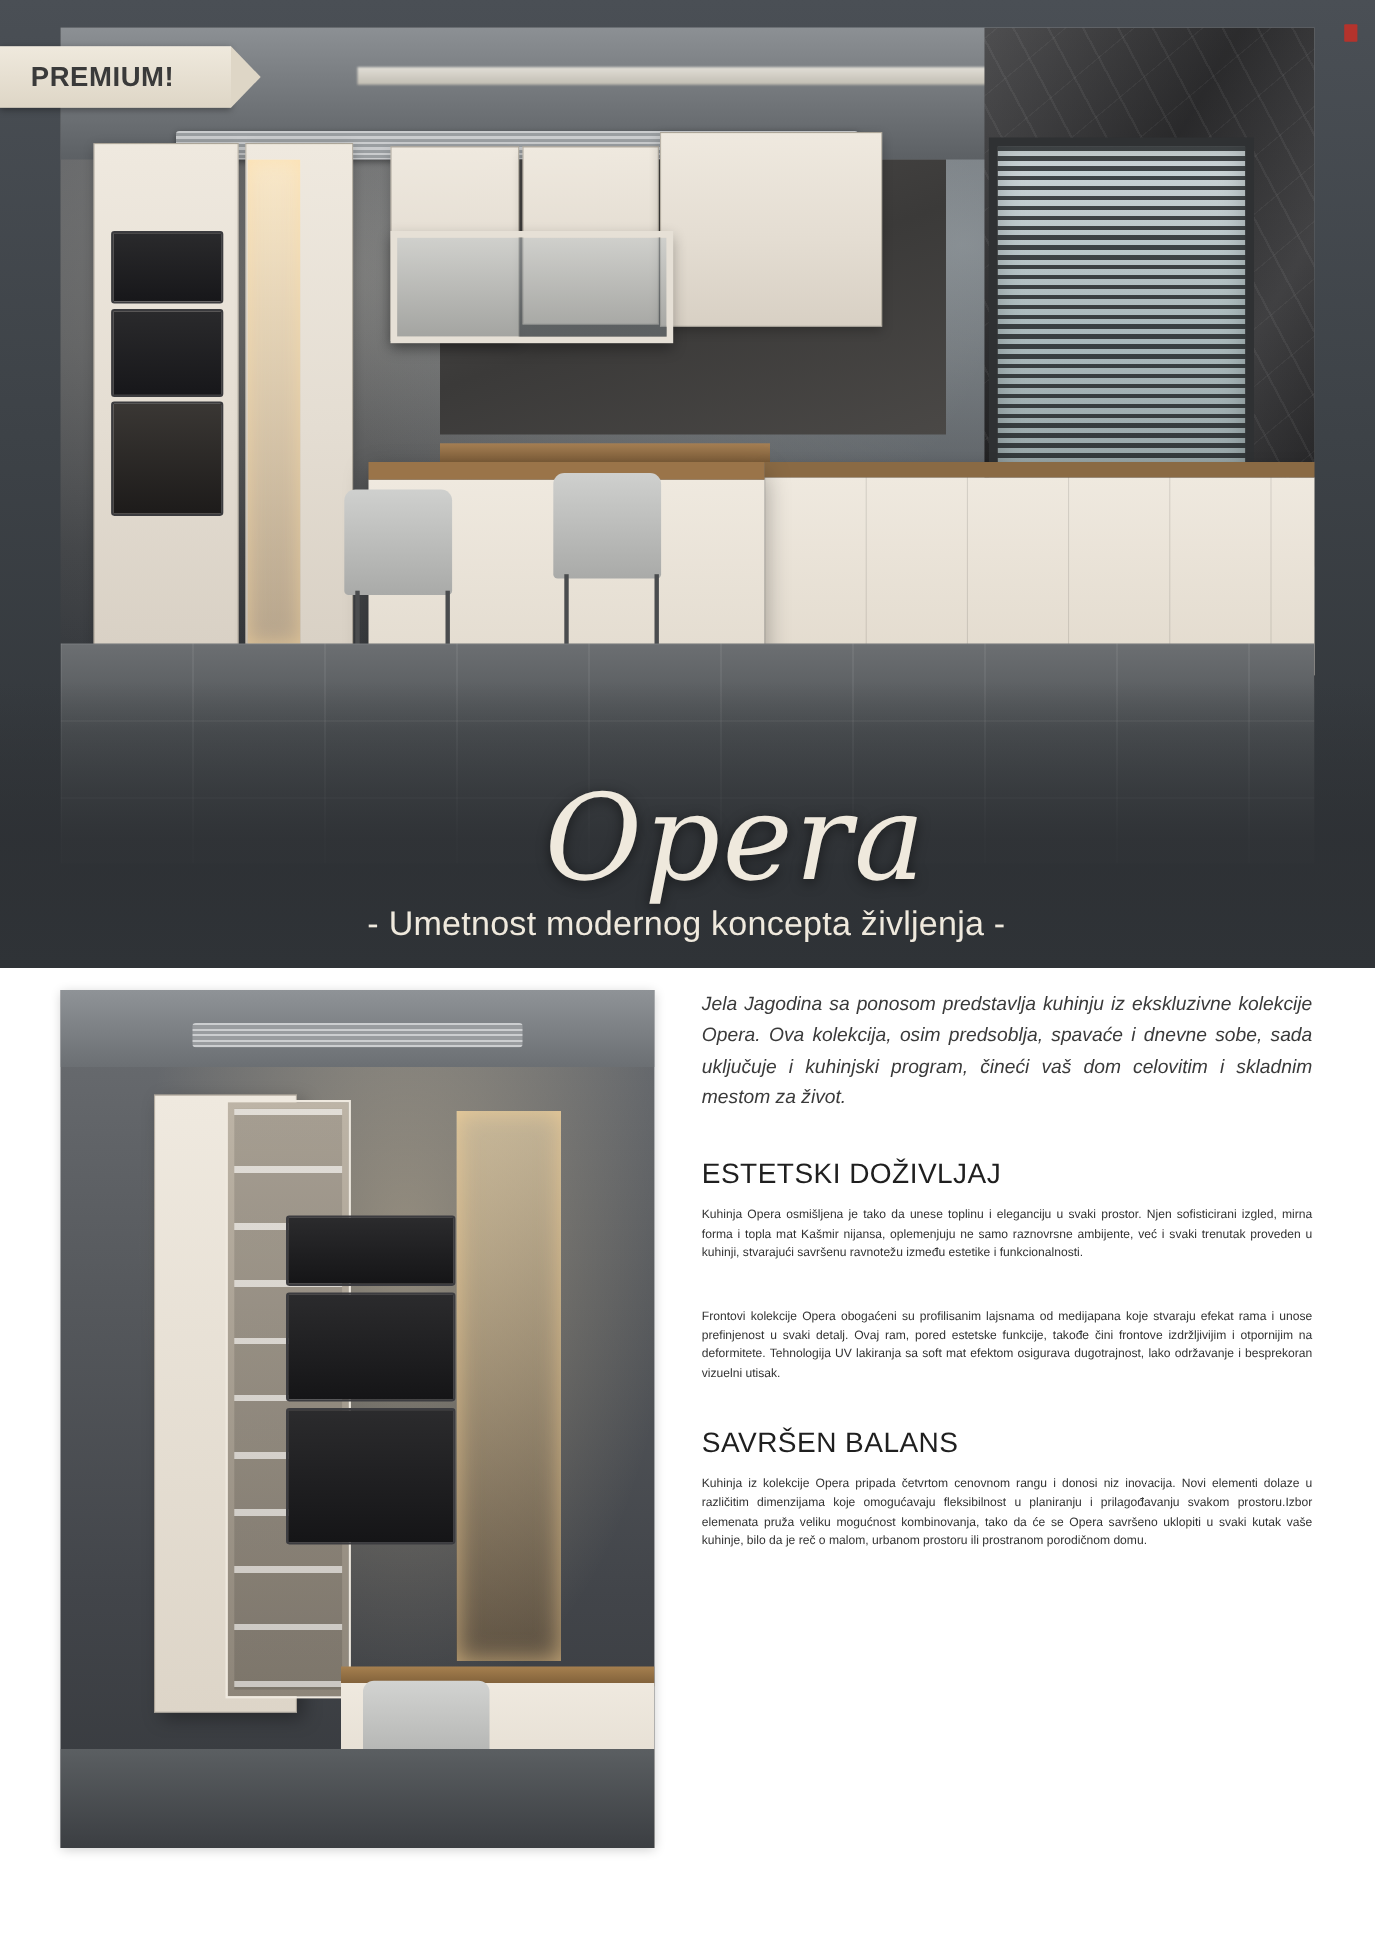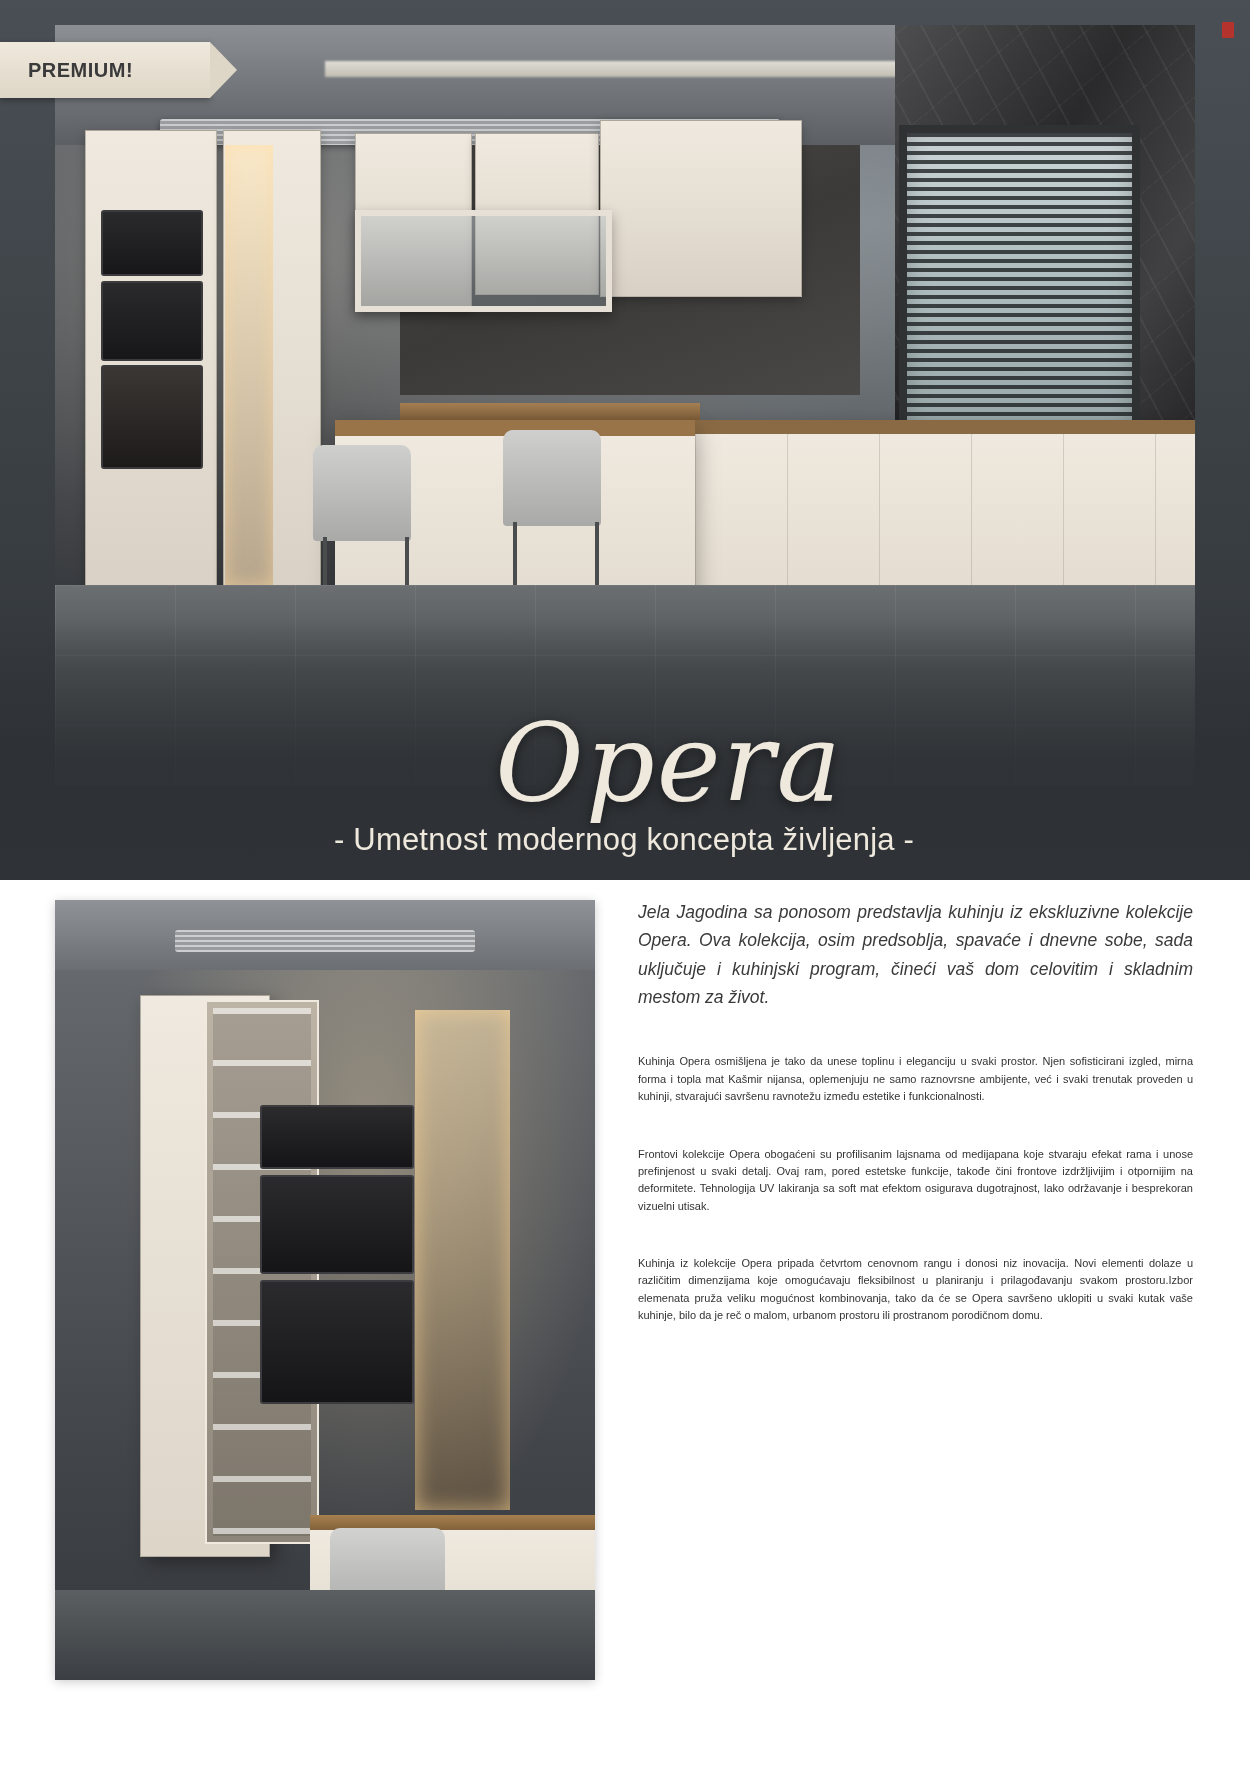--- a/index.html
+++ b/index.html
@@ -177,21 +177,21 @@
     box-shadow: 0 2px 6px rgba(0,0,0,.35);
   }
   .ribbon:after {
     content: "";
     position: absolute; right: -27px; top: 0;
     border-top: 28px solid transparent;
     border-bottom: 28px solid transparent;
     border-left: 27px solid #ded6c6;
   }
   .ribbon span {
-    font-size: 20px; font-weight: 700; letter-spacing: .5px; color: #3a3a3a;
+    font-size: 25px; font-weight: 700; letter-spacing: .5px; color: #3a3a3a;
   }
   .corner-mark {
     position: absolute; right: 16px; top: 22px; width: 12px; height: 16px;
     background: #b4332c; z-index: 6; border-radius: 1px;
   }
 
   
   .logo-script {
     position: absolute; left: 0; top: 700px; width: 1250px; text-align: center;
     z-index: 7;
@@ -374,18 +374,20 @@
   <div class="lp-stool">
     <div class="seat"></div>
     <div class="legs"></div>
   </div>
   <div class="lp-floor"></div>
 </div>
 
 <div class="text-col">
   <p class="intro">Jela Jagodina sa ponosom predstavlja kuhinju iz ekskluzivne kolekcije Opera. Ova kolekcija, osim predsoblja, spavaće i dnevne sobe, sada uključuje i kuhinjski program, čineći vaš dom celovitim i skladnim mestom za život.</p>
 
+  <h2 class="sec-title">ESTETSKI DOŽIVLJAJ</h2>
   <p class="sec-body">Kuhinja Opera osmišljena je tako da unese toplinu i eleganciju u svaki prostor. Njen sofisticirani izgled, mirna forma i topla mat Kašmir nijansa, oplemenjuju ne samo raznovrsne ambijente, već i svaki trenutak proveden u kuhinji, stvarajući savršenu ravnotežu između estetike i funkcionalnosti.</p>
 
   <p class="sec-body">Frontovi kolekcije Opera obogaćeni su profilisanim lajsnama od medijapana koje stvaraju efekat rama i unose prefinjenost u svaki detalj. Ovaj ram, pored estetske funkcije, takođe čini frontove izdržljivijim i otpornijim na deformitete. Tehnologija UV lakiranja sa soft mat efektom osigurava dugotrajnost, lako održavanje i besprekoran vizuelni utisak.</p>
 
+  <h2 class="sec-title">SAVRŠEN BALANS</h2>
   <p class="sec-body last">Kuhinja iz kolekcije Opera pripada četvrtom cenovnom rangu i donosi niz inovacija. Novi elementi dolaze u različitim dimenzijama koje omogućavaju fleksibilnost u planiranju i prilagođavanju svakom prostoru.Izbor elemenata pruža veliku mogućnost kombinovanja, tako da će se Opera savršeno uklopiti u svaki kutak vaše kuhinje, bilo da je reč o malom, urbanom prostoru ili prostranom porodičnom domu.</p>
 </div>
 
 </body></html>

